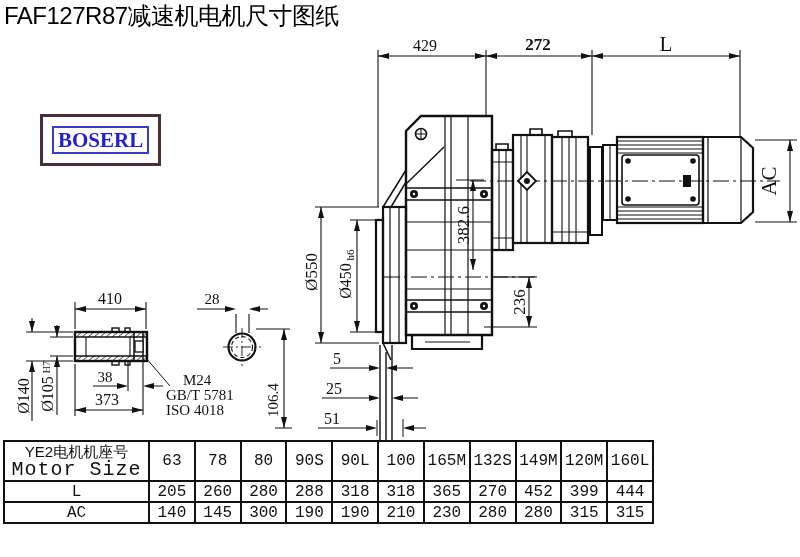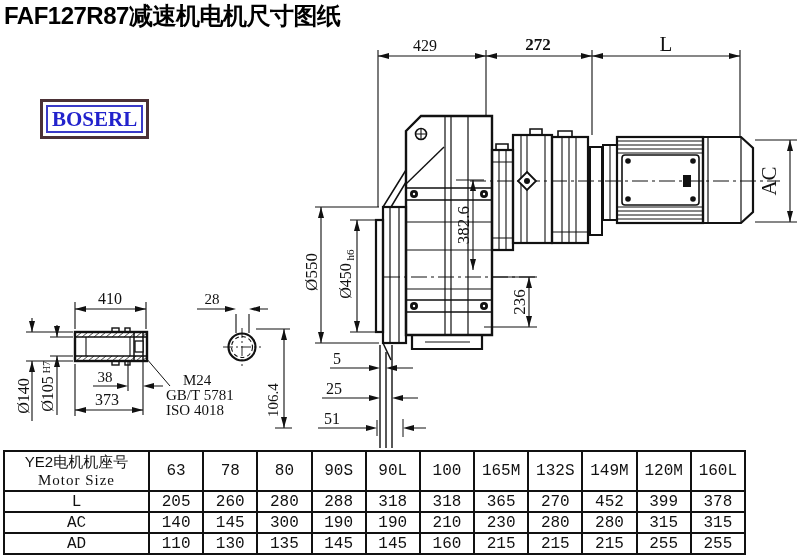--- a/index.html
+++ b/index.html
@@ -1,32 +1,32 @@
 <!DOCTYPE html>
 <html><head>
 <meta charset="utf-8">
 <style>
   html,body{margin:0;padding:0;background:#ffffff;}
   .page{position:relative;width:800px;height:557px;background:#ffffff;overflow:hidden;
         font-family:"Liberation Sans",sans-serif;color:#111;}
-  .title{position:absolute;left:4px;top:0px;font-size:24px;font-weight:bold;
+  .title{position:absolute;left:4px;top:0px;font-size:24px;font-weight:normal;
          letter-spacing:-0.5px;white-space:nowrap;color:#000;}
-  .logo-outer{position:absolute;left:40px;top:99px;border:3px solid #4b3136;background:#fff;padding:3px;}
+  .logo-outer{position:absolute;left:40px;top:114px;border:3px solid #4b3136;background:#fff;padding:9px;}
   .logo-inner{border:2px solid #3a3ac8;padding:0 4px;line-height:24px;
               font-family:"Liberation Serif",serif;font-weight:bold;font-size:21px;color:#2222cc;}
   svg.drawing{position:absolute;left:0;top:0;}
   svg.drawing text{font-family:"Liberation Serif",serif;fill:#111;}
-  .dim-table{position:absolute;left:3px;top:450px;width:743px;border-collapse:collapse;
+  .dim-table{position:absolute;left:3px;top:440px;width:651px;border-collapse:collapse;
              table-layout:fixed;background:#fff;}
   .dim-table td{border:2px solid #111;text-align:center;vertical-align:middle;padding:0;
                 font-family:"Liberation Mono",monospace;font-size:16px;line-height:1;color:#111;}
   .dim-table tr.hdr td{height:38px;}
   .dim-table tr.datarow td{height:19px;}
   .hdr-cn{font-family:"Liberation Sans",sans-serif;font-size:15px;line-height:18px;}
-  .hdr-en{font-family:Liberation Serif, serif;font-size:15px;line-height:18px;letter-spacing:1px;}
+  .hdr-en{font-family:Liberation Mono, monospace;font-size:20px;line-height:18px;letter-spacing:1px;}
 </style>
 </head>
 <body>
 
 <div class="page">
 
   <div class="title">FAF127R87减速机电机尺寸图纸</div>
 
   <div class="logo-outer">
     <div class="logo-inner">BOSERL</div>
@@ -244,46 +244,32 @@
       <td>205</td>
       <td>260</td>
       <td>280</td>
       <td>288</td>
       <td>318</td>
       <td>318</td>
       <td>365</td>
       <td>270</td>
       <td>452</td>
       <td>399</td>
-      <td>378</td>
+      <td>444</td>
     </tr>
     <tr class="datarow">
       <td>AC</td>
       <td>140</td>
       <td>145</td>
       <td>300</td>
       <td>190</td>
       <td>190</td>
       <td>210</td>
       <td>230</td>
       <td>280</td>
       <td>280</td>
       <td>315</td>
       <td>315</td>
     </tr>
-    <tr class="datarow">
-      <td>AD</td>
-      <td>110</td>
-      <td>130</td>
-      <td>135</td>
-      <td>145</td>
-      <td>145</td>
-      <td>160</td>
-      <td>215</td>
-      <td>215</td>
-      <td>215</td>
-      <td>255</td>
-      <td>255</td>
-    </tr>
   </tbody>
     </table>
 
 </div>
 
 </body></html>

